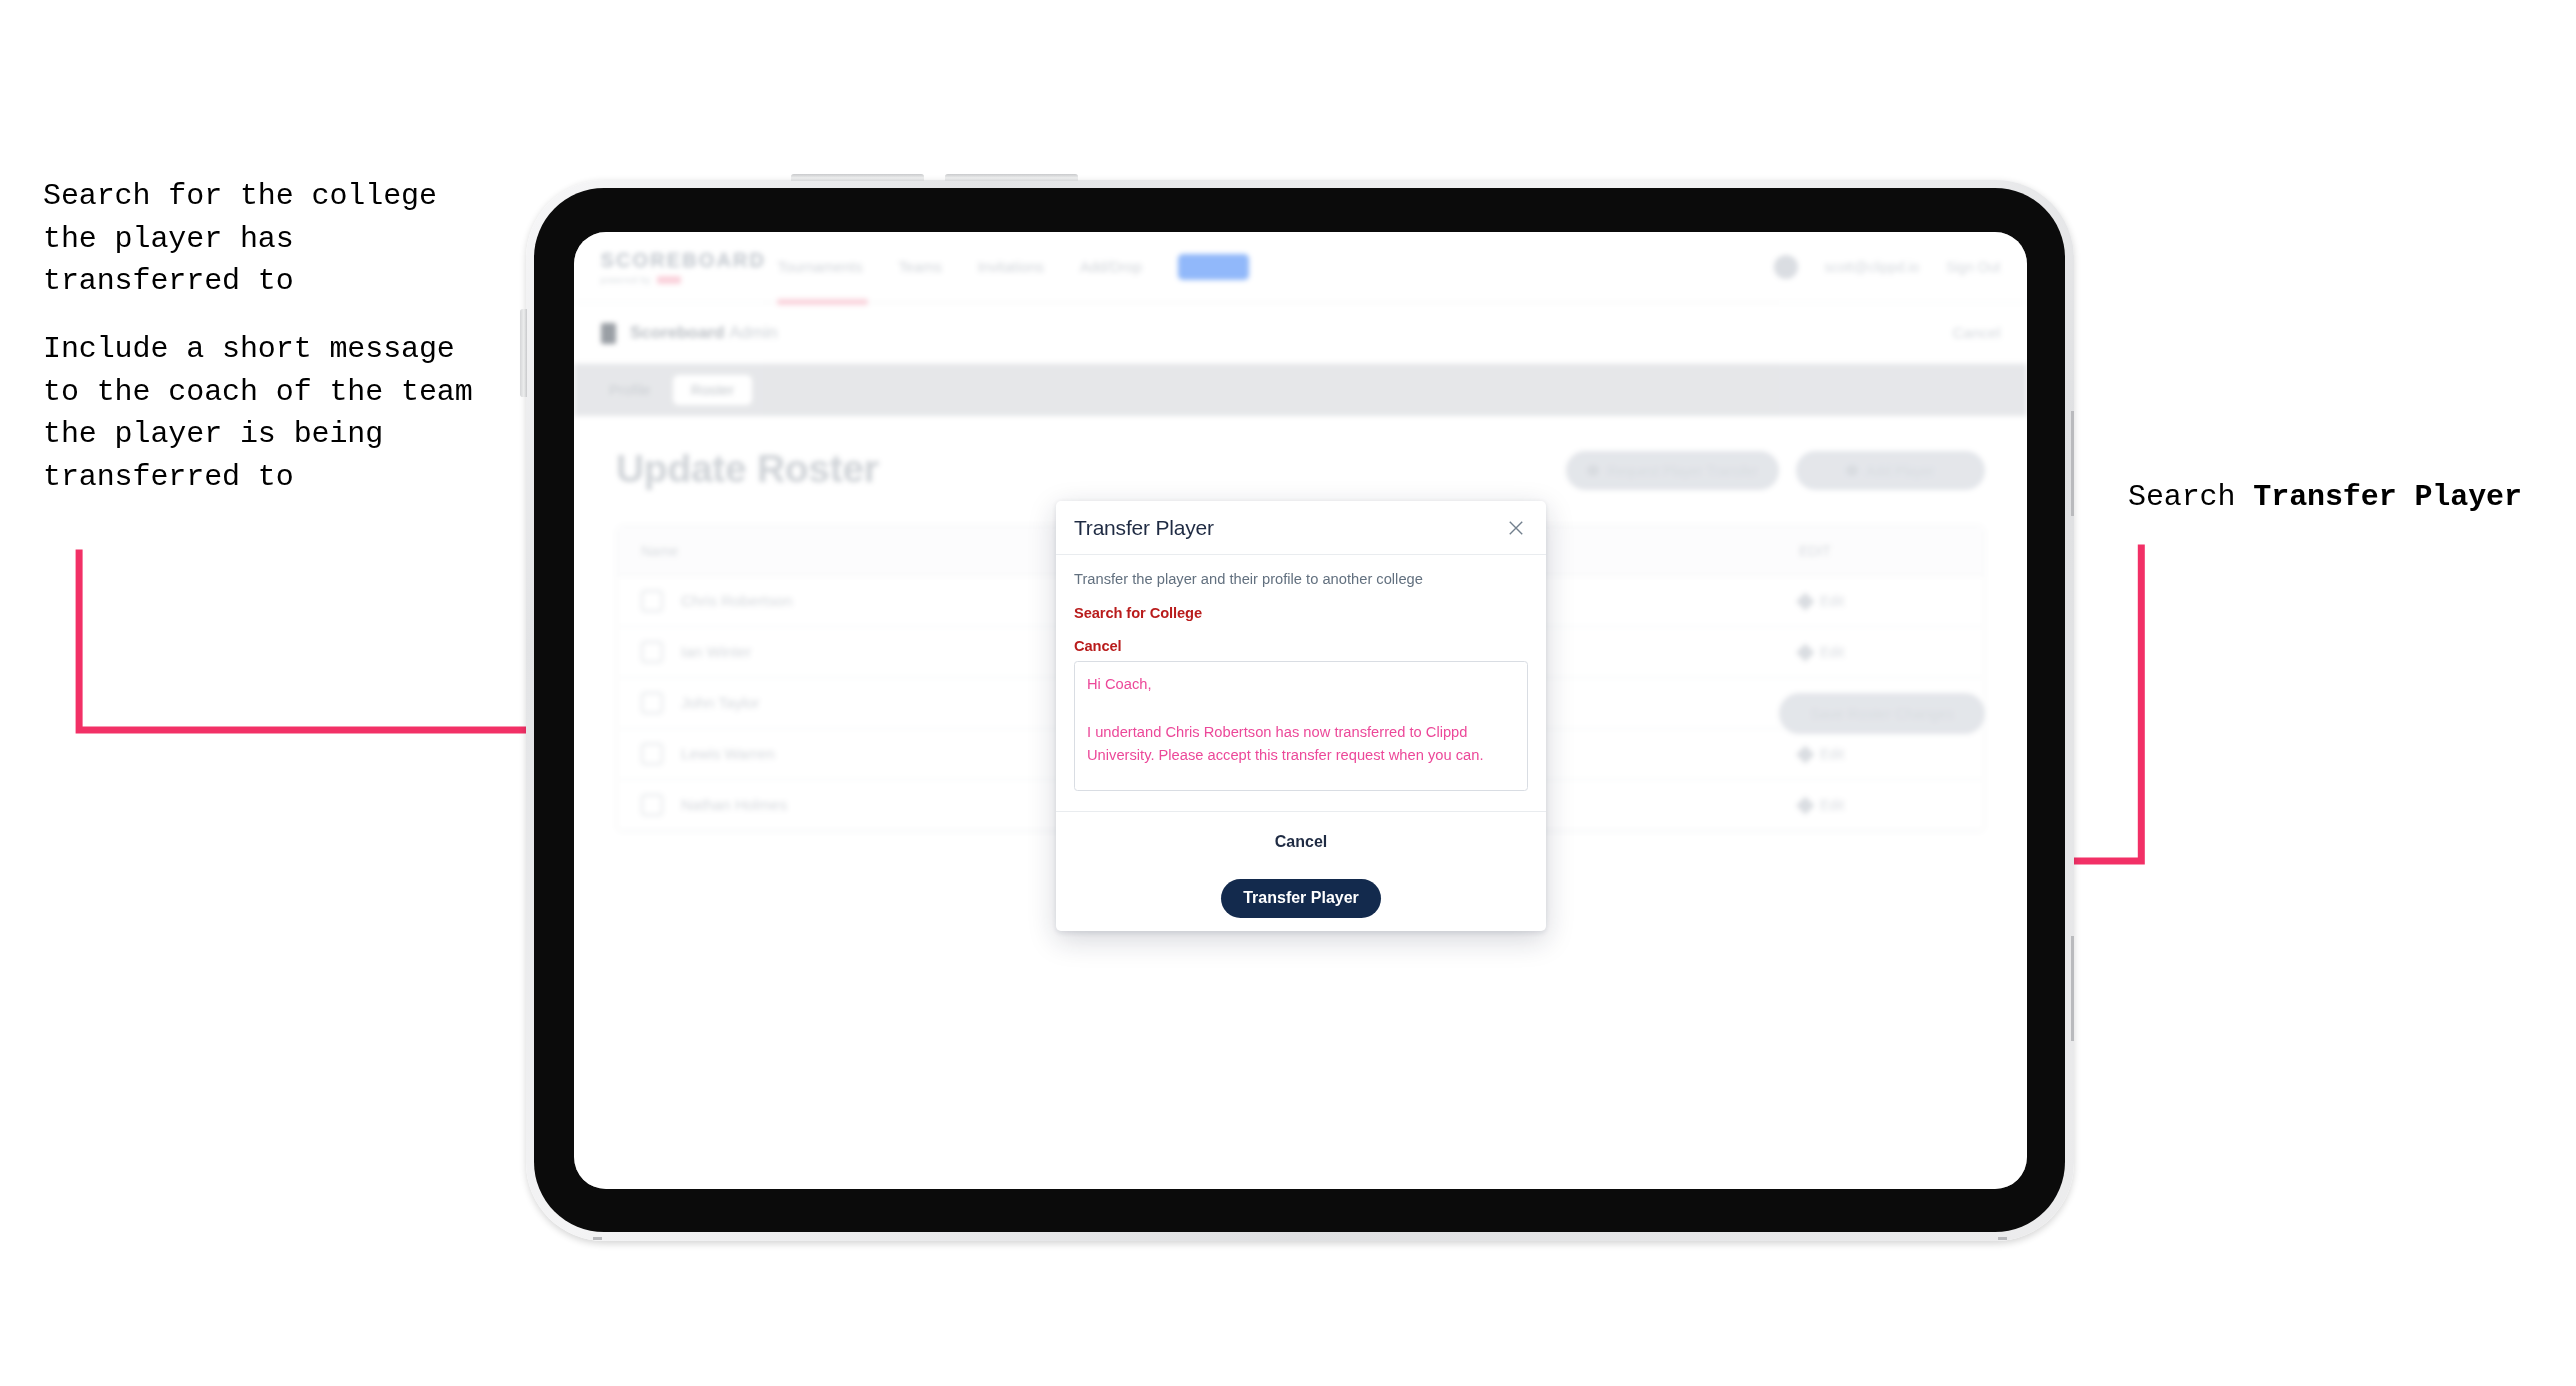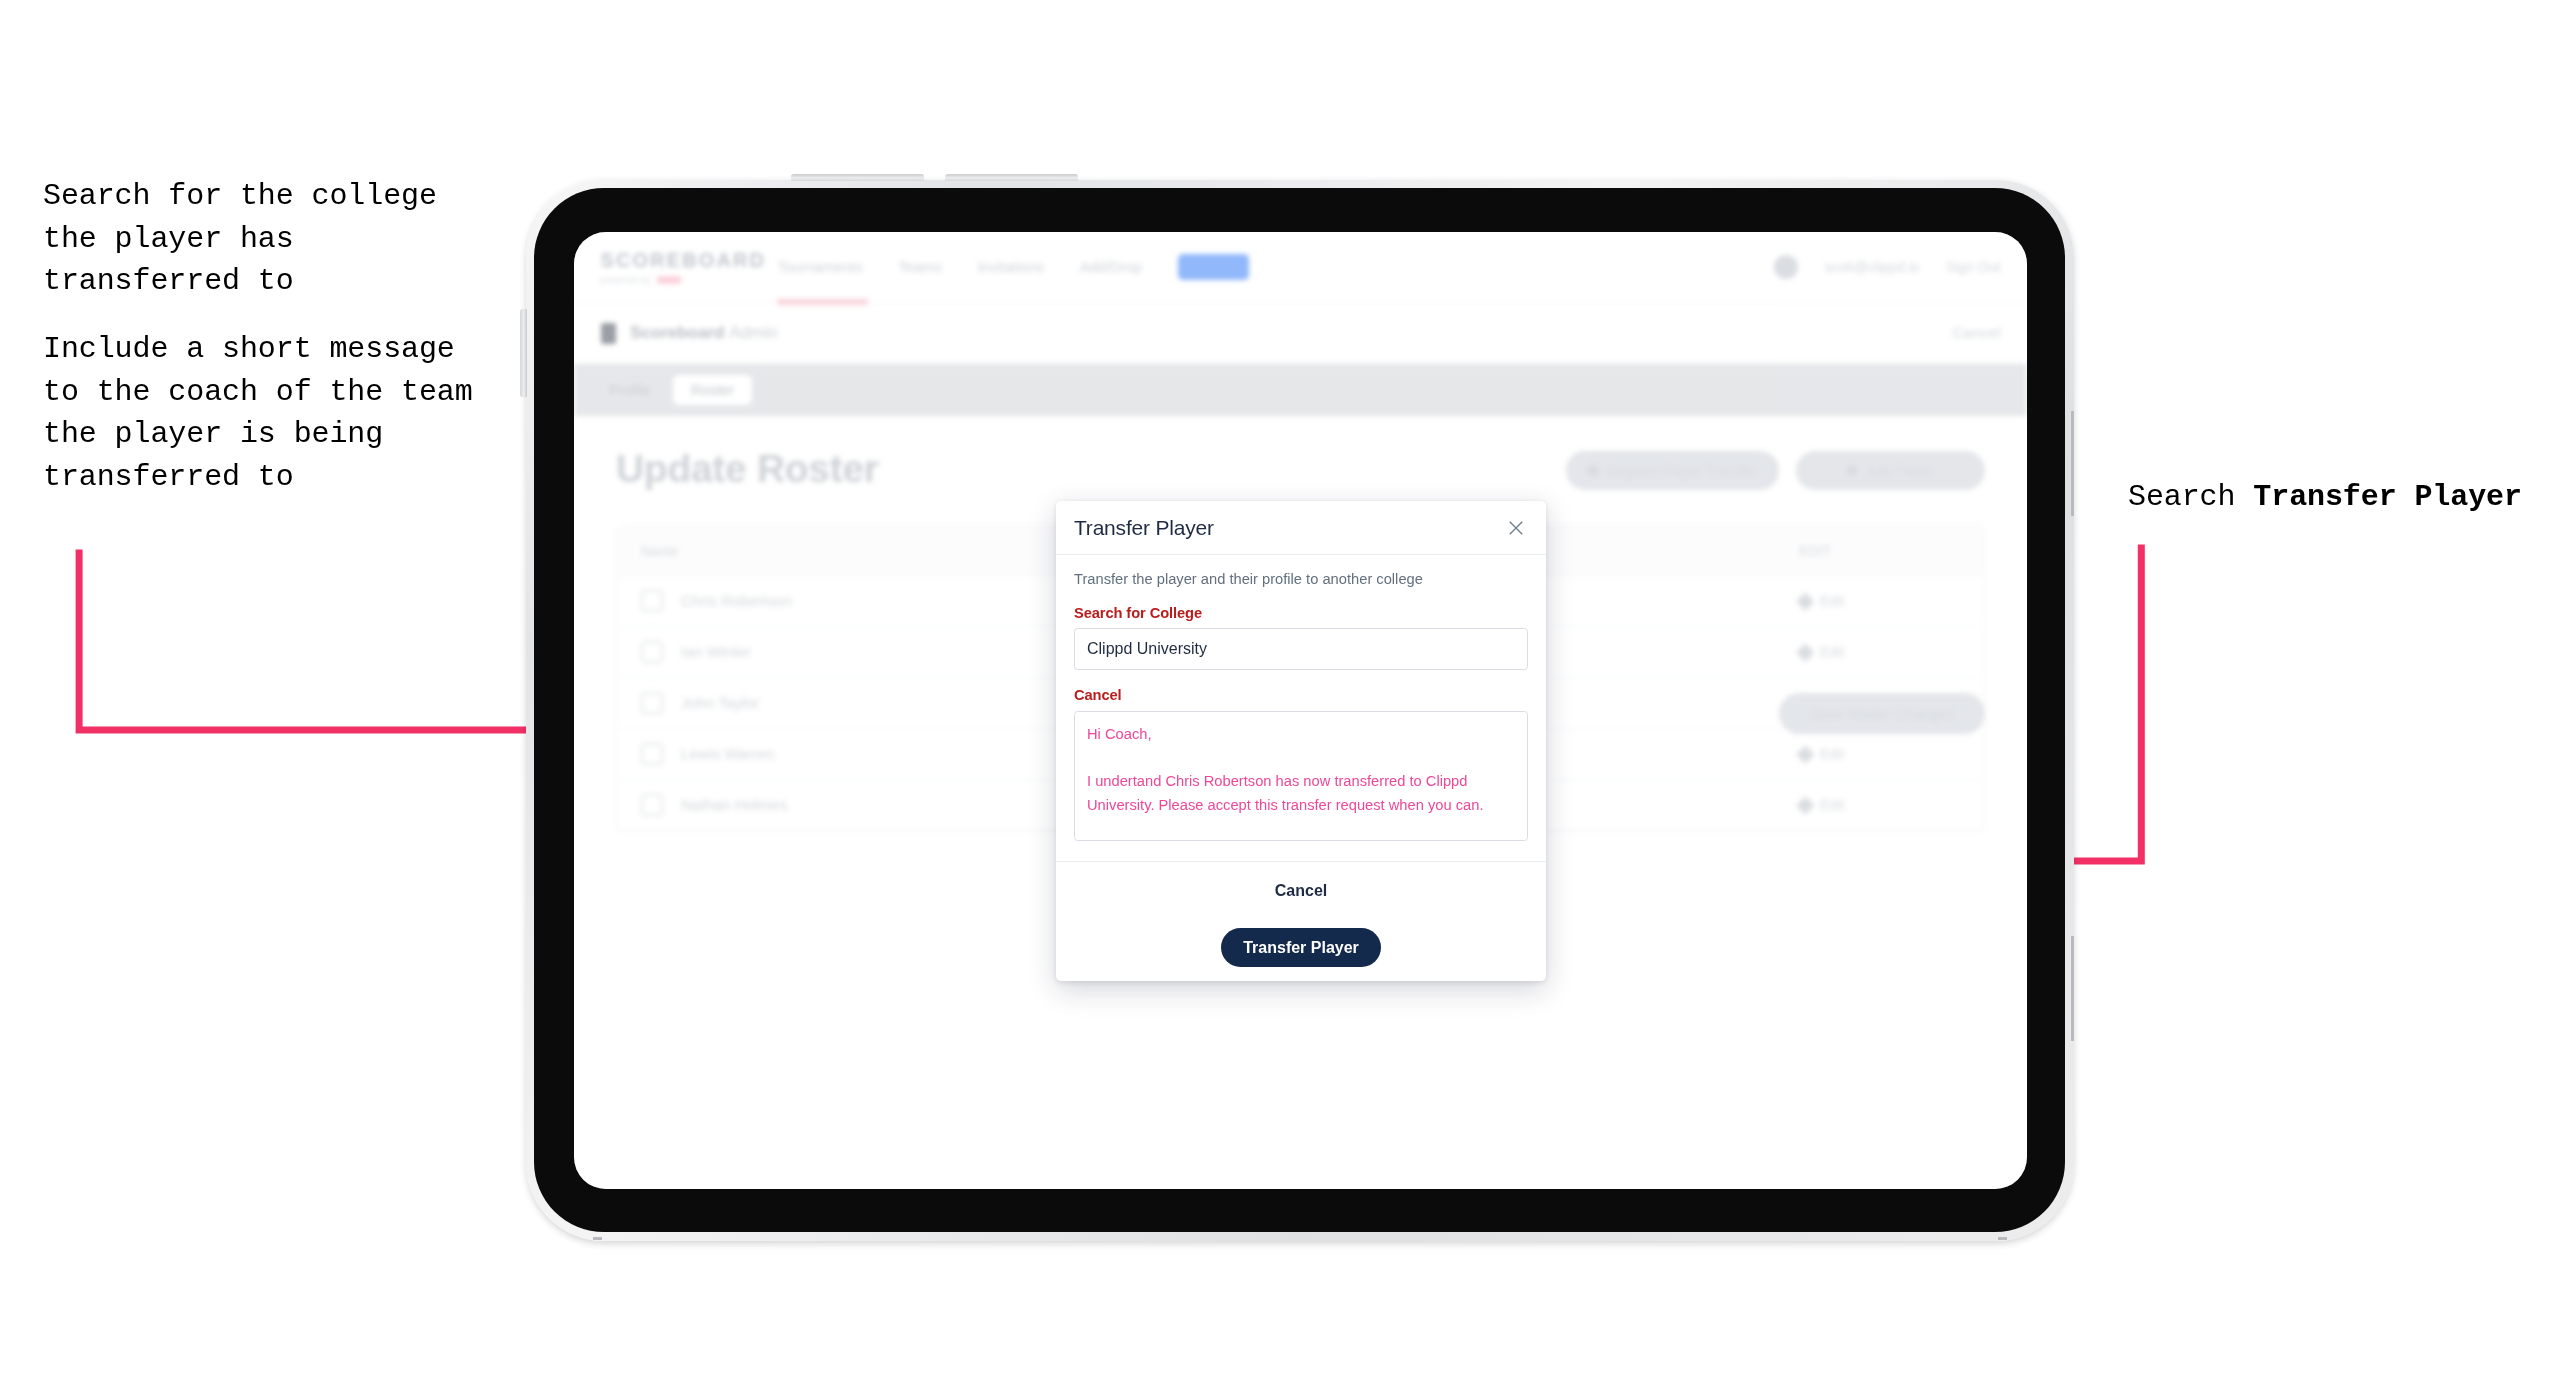--- a/index.html
+++ b/index.html
@@ -445,21 +445,20 @@
     <span id="modal-close">
       <svg width="18" height="18" viewBox="0 0 26 26" xmlns="http://www.w3.org/2000/svg">
         <path d="M4 4 L22 22 M22 4 L4 22" stroke="#727f8d" stroke-width="2" fill="none"></path>
       </svg>
     </span>
   </div>
   <div id="modal-body">
     <div id="modal-desc">Transfer the player and their profile to another college</div>
 
     <div class="field-label">Search for College</div>
-    <input id="college-input" type="text" value="Clippd University" style="">
 
     <div class="field-label" id="label-message">Cancel</div>
     <textarea id="message-box" placeholder="Message" style="">Hi Coach,
 
 I undertand Chris Robertson has now transferred to Clippd University. Please accept this transfer request when you can.</textarea>
   </div>
   <div id="modal-foot">
     <button id="btn-cancel">Cancel</button>
     <button id="btn-transfer">Transfer Player</button>
   </div>

